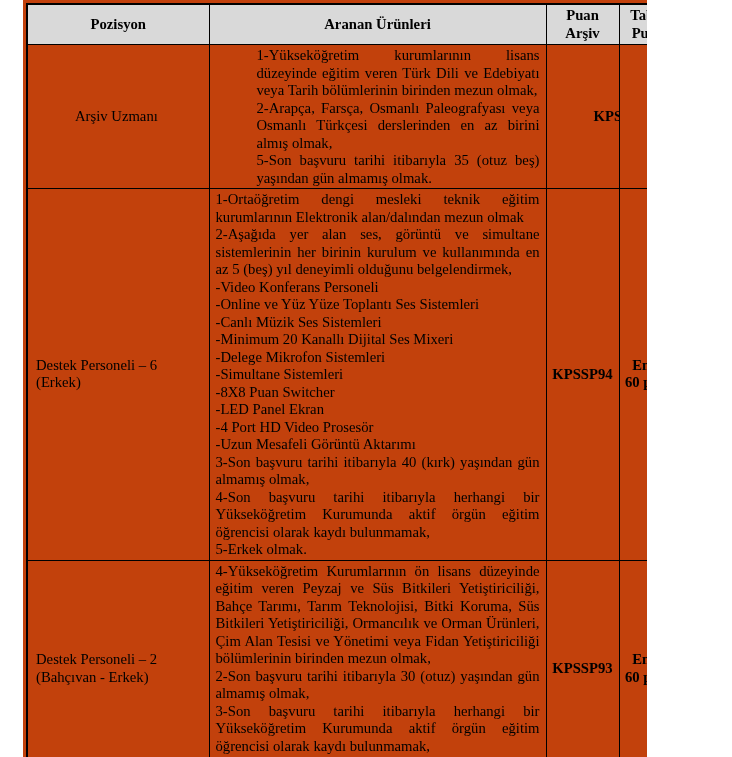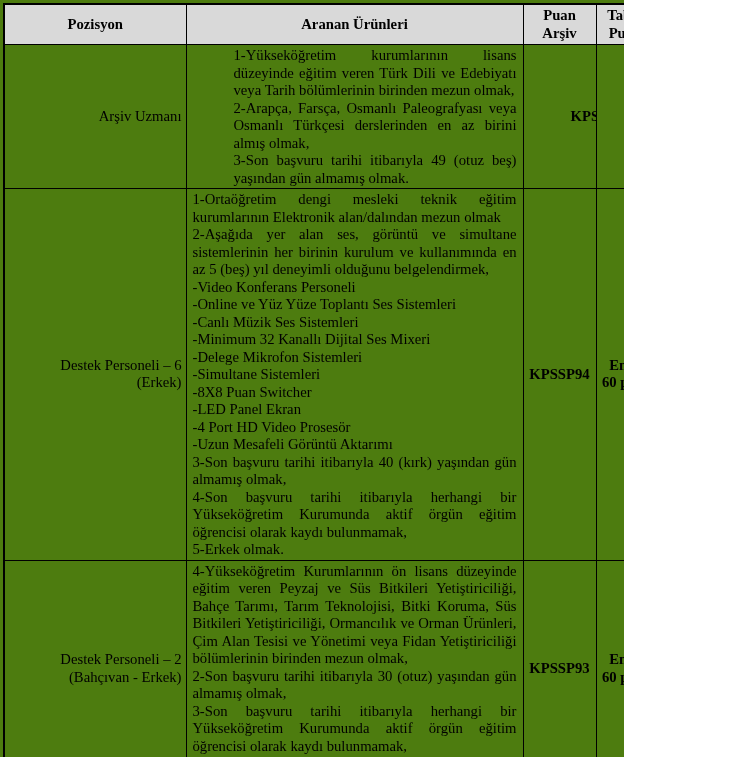--- a/index.html
+++ b/index.html
@@ -6,22 +6,23 @@
   html, body { background: #ffffff; }
   body {
     font-family: "Liberation Serif", "DejaVu Serif", serif;
     color: #000000;
     -webkit-font-smoothing: antialiased;
   }
   .page {
     position: relative;
     width: 624px;
     height: 757px;
-    background: #4d7c0f;
+    background: #c2410c;
     overflow: hidden;
+    margin-left: 23px;
   }
   table.jobs {
     position: absolute;
     left: 3px;
     top: 3px;
     width: 726px;
     table-layout: fixed;
     border-collapse: collapse;
     border: 2px solid #000000;
   }
@@ -49,21 +50,21 @@
     vertical-align: top;
     padding: 2px 6px 1px 6px;
   }
   td.center-cell {
     vertical-align: middle;
     text-align: center;
     padding: 2px 4px;
   }
   td.bold-cell { font-weight: bold; }
   .req-line { text-align: justify; }
-  .pos-line { text-align: right; }
+  .pos-line { text-align: left; }
   tr.row-1 > td { height: 123px; padding-left: 47px; }
   tr.row-2 > td { height: 368px; }
   tr.row-3 > td { height: 218px; }
 </style>
 </head>
 <body>
 
 <div class="page">
   <table class="jobs">
     <colgroup>
@@ -83,38 +84,38 @@
       </tr>
     </thead>
     <tbody>
       <tr class="row-1">
         <td class="pos-cell">
             <div class="pos-line">Arşiv Uzmanı</div>
           </td>
         <td class="req-cell">
             <div class="req-line">1-Yükseköğretim kurumlarının lisans düzeyinde eğitim veren Türk Dili ve Edebiyatı veya Tarih bölümlerinin birinden mezun olmak,</div>
             <div class="req-line">2-Arapça, Farsça, Osmanlı Paleografyası veya Osmanlı Türkçesi derslerinden en az birini almış olmak,</div>
-            <div class="req-line">3-Son başvuru tarihi itibarıyla 49 (otuz beş) yaşından gün almamış olmak.</div>
+            <div class="req-line">5-Son başvuru tarihi itibarıyla 35 (otuz beş) yaşından gün almamış olmak.</div>
           </td>
         <td class="center-cell bold-cell">KPSSP3</td>
         <td class="center-cell bold-cell">En az 70 puan</td>
         <td class="center-cell">1</td>
       </tr>
       <tr class="row-2">
         <td class="pos-cell">
             <div class="pos-line">Destek Personeli – 6</div>
             <div class="pos-line">(Erkek)</div>
           </td>
         <td class="req-cell">
             <div class="req-line">1-Ortaöğretim dengi mesleki teknik eğitim kurumlarının Elektronik alan/dalından mezun olmak</div>
             <div class="req-line">2-Aşağıda yer alan ses, görüntü ve simultane sistemlerinin her birinin kurulum ve kullanımında en az 5 (beş) yıl deneyimli olduğunu belgelendirmek,</div>
             <div class="req-line">-Video Konferans Personeli</div>
             <div class="req-line">-Online ve Yüz Yüze Toplantı Ses Sistemleri</div>
             <div class="req-line">-Canlı Müzik Ses Sistemleri</div>
-            <div class="req-line">-Minimum 32 Kanallı Dijital Ses Mixeri</div>
+            <div class="req-line">-Minimum 20 Kanallı Dijital Ses Mixeri</div>
             <div class="req-line">-Delege Mikrofon Sistemleri</div>
             <div class="req-line">-Simultane Sistemleri</div>
             <div class="req-line">-8X8 Puan Switcher</div>
             <div class="req-line">-LED Panel Ekran</div>
             <div class="req-line">-4 Port HD Video Prosesör</div>
             <div class="req-line">-Uzun Mesafeli Görüntü Aktarımı</div>
             <div class="req-line">3-Son başvuru tarihi itibarıyla 40 (kırk) yaşından gün almamış olmak,</div>
             <div class="req-line">4-Son başvuru tarihi itibarıyla herhangi bir Yükseköğretim Kurumunda aktif örgün eğitim öğrencisi olarak kaydı bulunmamak,</div>
             <div class="req-line">5-Erkek olmak.</div>
           </td>

